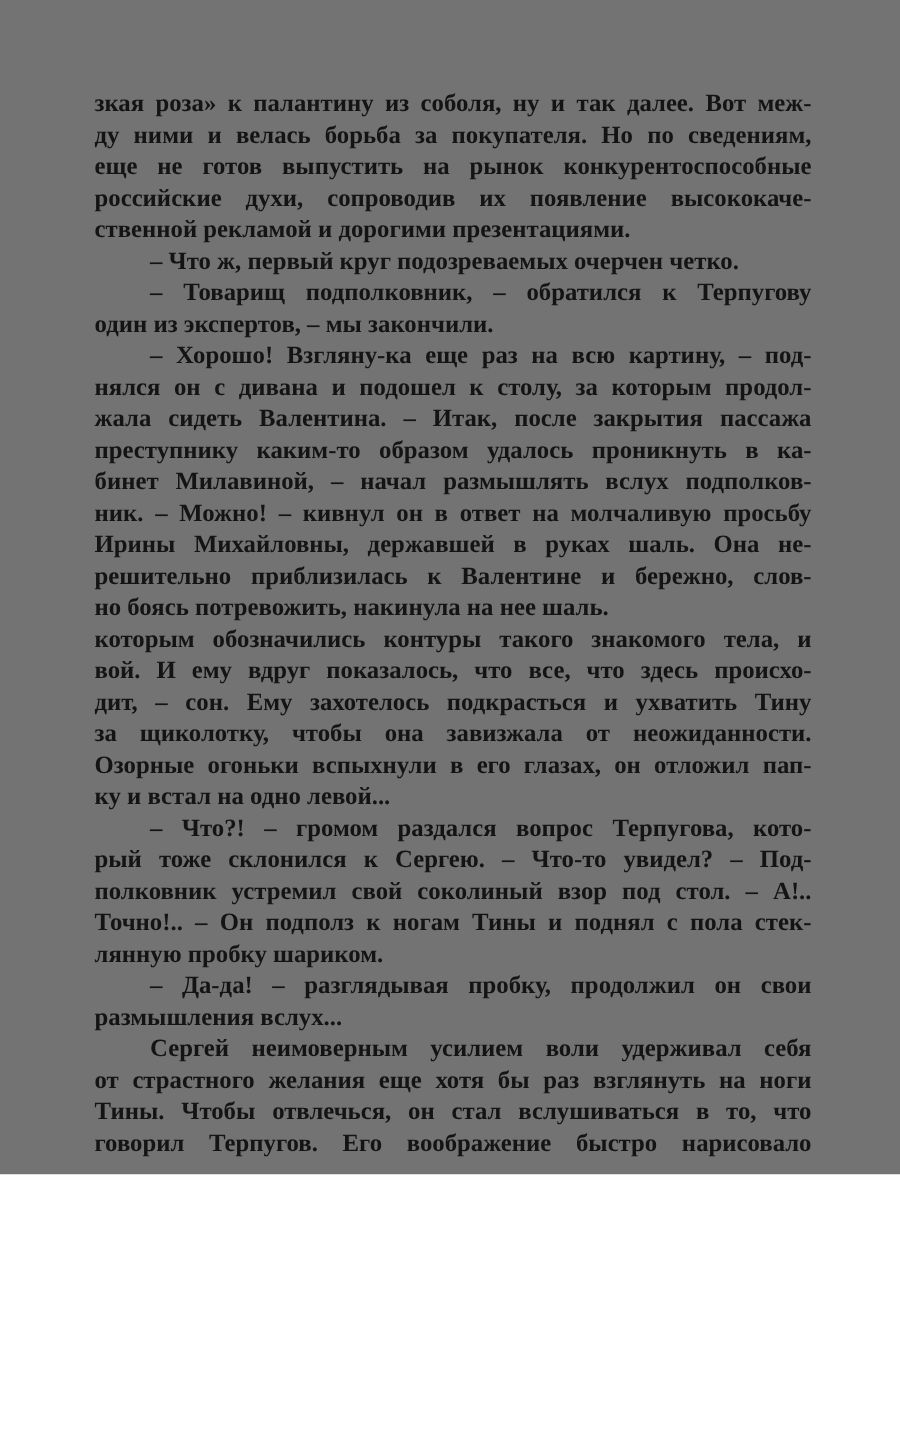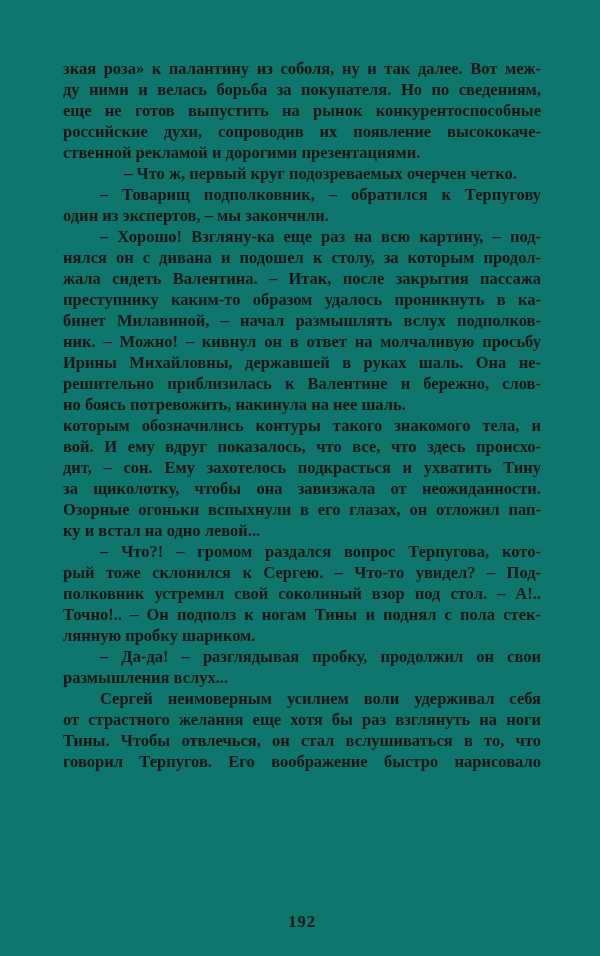--- a/index.html
+++ b/index.html
@@ -3,22 +3,22 @@
 <meta charset="utf-8">
 <style>
   html, body {
     margin: 0;
     padding: 0;
     background: #ffffff;
   }
   .page {
     position: relative;
     width: 600px;
-    height: 956px;
-    background: #0f766e;
+    height: 783px;
+    background: #737373;
     font-family: "Liberation Serif", "DejaVu Serif", serif;
     color: #141414;
     font-weight: 700;
     overflow: hidden;
   }
   .text-block {
     position: absolute;
     left: 63px;
     top: 58px;
     width: 478px;
@@ -29,21 +29,20 @@
     font-size: 16.5px;
     text-align: left;
     white-space: normal;
   }
   .line.j {
     text-align: justify;
     text-align-last: justify;
   }
   .line.i {
     text-indent: 37px;
-    text-align: center;
   }
   .page-number {
     position: absolute;
     top: 912px;
     left: 63px;
     width: 478px;
     text-align: center;
     font-size: 16.5px;
     letter-spacing: 1px;
   }

